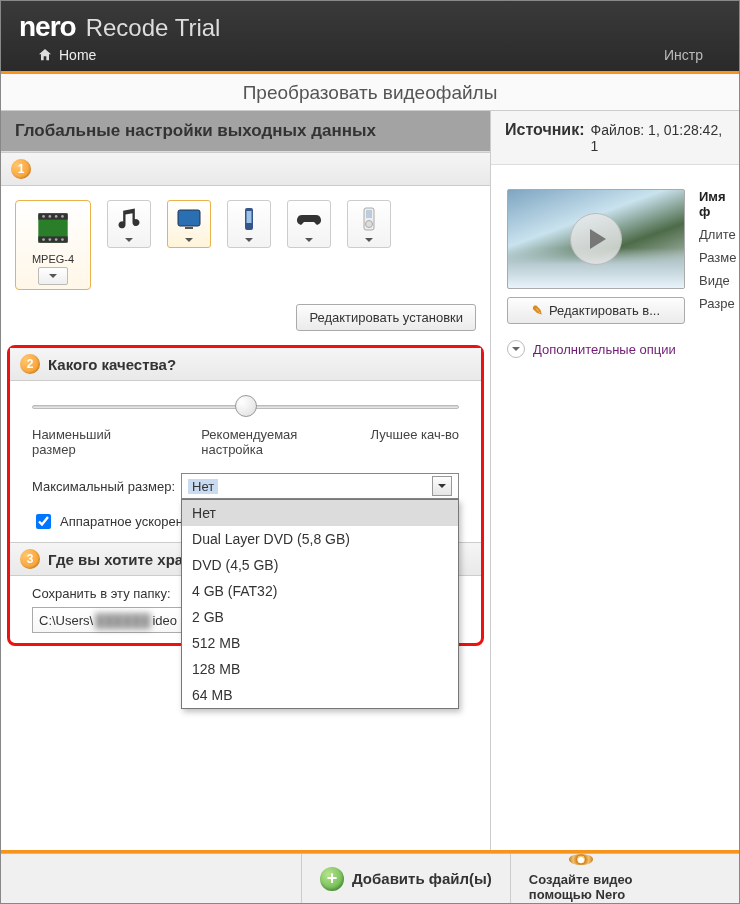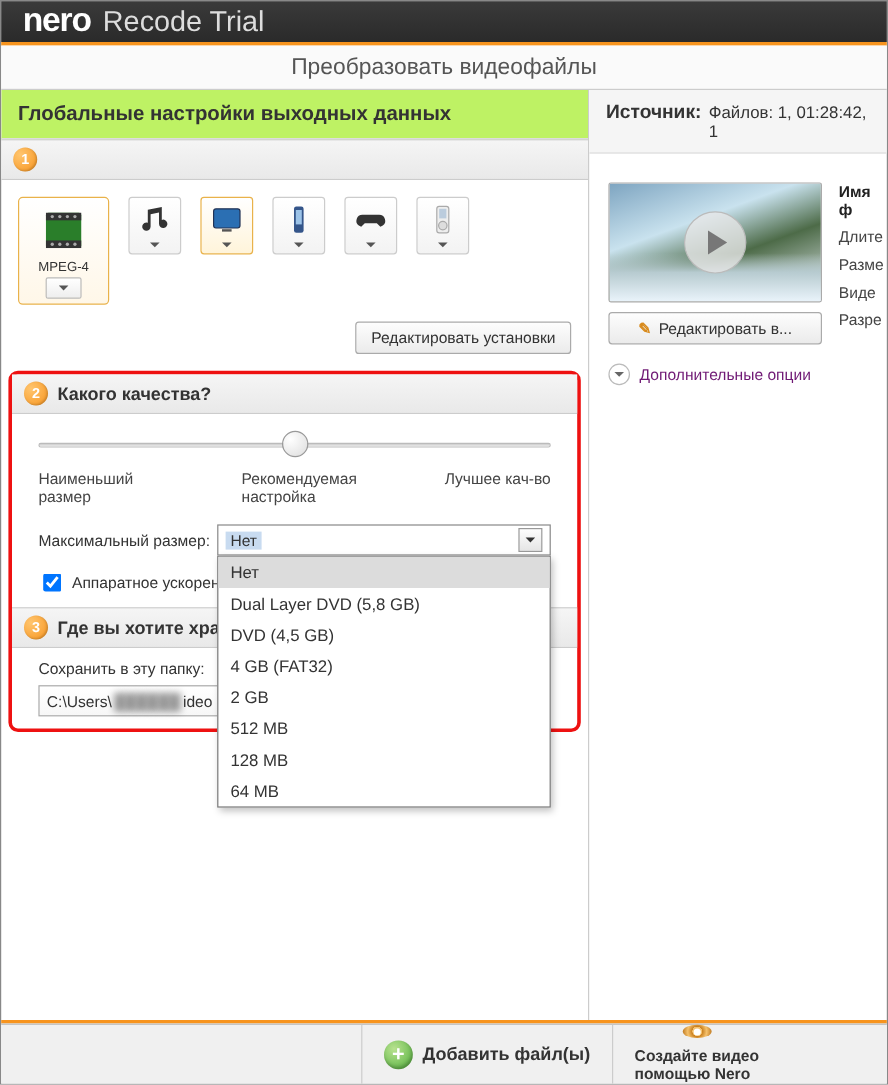--- a/index.html
+++ b/index.html
@@ -18,21 +18,21 @@
     border: 1px solid #888;
     width: 100%;
     height: 100%;
     display: flex;
     flex-direction: column;
     background: #fff;
   }
   .titlebar {
     background: linear-gradient(#3a3a3a,#2a2a2a);
     color: #eee;
-    padding: 0 18px 2px 18px;
+    padding: 10px 18px 2px 18px;
   }
   .logo-row { display:flex; align-items:baseline; gap:10px; }
   .logo { font-weight:700; font-size:28px; color:#fff; letter-spacing:-1px;}
   .product { font-size:24px; color:#ddd; font-weight:300;}
   .navbar {
     display:flex; align-items:center; justify-content:space-between;
     padding:4px 18px 6px 18px;
   }
   .home-btn { display:flex; align-items:center; gap:6px; color:#eee; font-size:14px; cursor:pointer;}
   .home-icon{width:16px;height:16px;display:inline-block;}
@@ -47,21 +47,21 @@
   }
   .left-col{
     flex:0 0 490px; display:flex; flex-direction:column;
     border-right:1px solid #ccc; overflow:hidden;
   }
   .right-col{
     flex:1; display:flex; flex-direction:column; overflow:hidden;gap:12px;
   }
   .panel-title{
     font-size:17px; font-weight:600; padding:10px 14px; color:#333;
-    background:#bef264; border-bottom:1px solid #ddd;
+    background:#a3a3a3; border-bottom:1px solid #ddd;
   }
   .section-bar{
     background:linear-gradient(#f5f5f5,#e9e9e9);
     border-top:1px solid #ccc; border-bottom:1px solid #ccc;
     padding:6px 10px; display:flex; align-items:center; gap:8px;
     font-weight:600; font-size:15px; color:#333;
   }
   .circle{
     width:20px;height:20px;border-radius:50%;color:#fff;
     display:flex;align-items:center;justify-content:center;font-size:12px;font-weight:700;
@@ -198,20 +198,31 @@
   .footer-btn.create{flex-direction:column;line-height:1.15;font-size:13px;font-weight:600;}
 </style>
 </head>
 <body>
 
 <div class="outer">
   <div class="titlebar">
     <div class="logo-row">
       <span class="logo">nero</span>
       <span class="product">Recode Trial</span>
+    </div>
+    <div class="navbar">
+      <div class="home-btn">
+        <span class="home-icon">
+          <svg viewBox="0 0 24 24" fill="#ddd">
+              <path d="M12 3l9 8h-3v9h-4v-6H10v6H6v-9H3z"></path>
+            </svg>
+        </span>
+        <span>Home</span>
+      </div>
+      <div class="nav-right">Инстр</div>
     </div>
   </div>
   <div class="orange-bar"></div>
   <div class="subtitle">Преобразовать видеофайлы</div>
 
   <div class="work-area">
     <div class="left-col">
       <div class="panel-title">Глобальные настройки выходных данных</div>
 
       <div class="section-bar">

